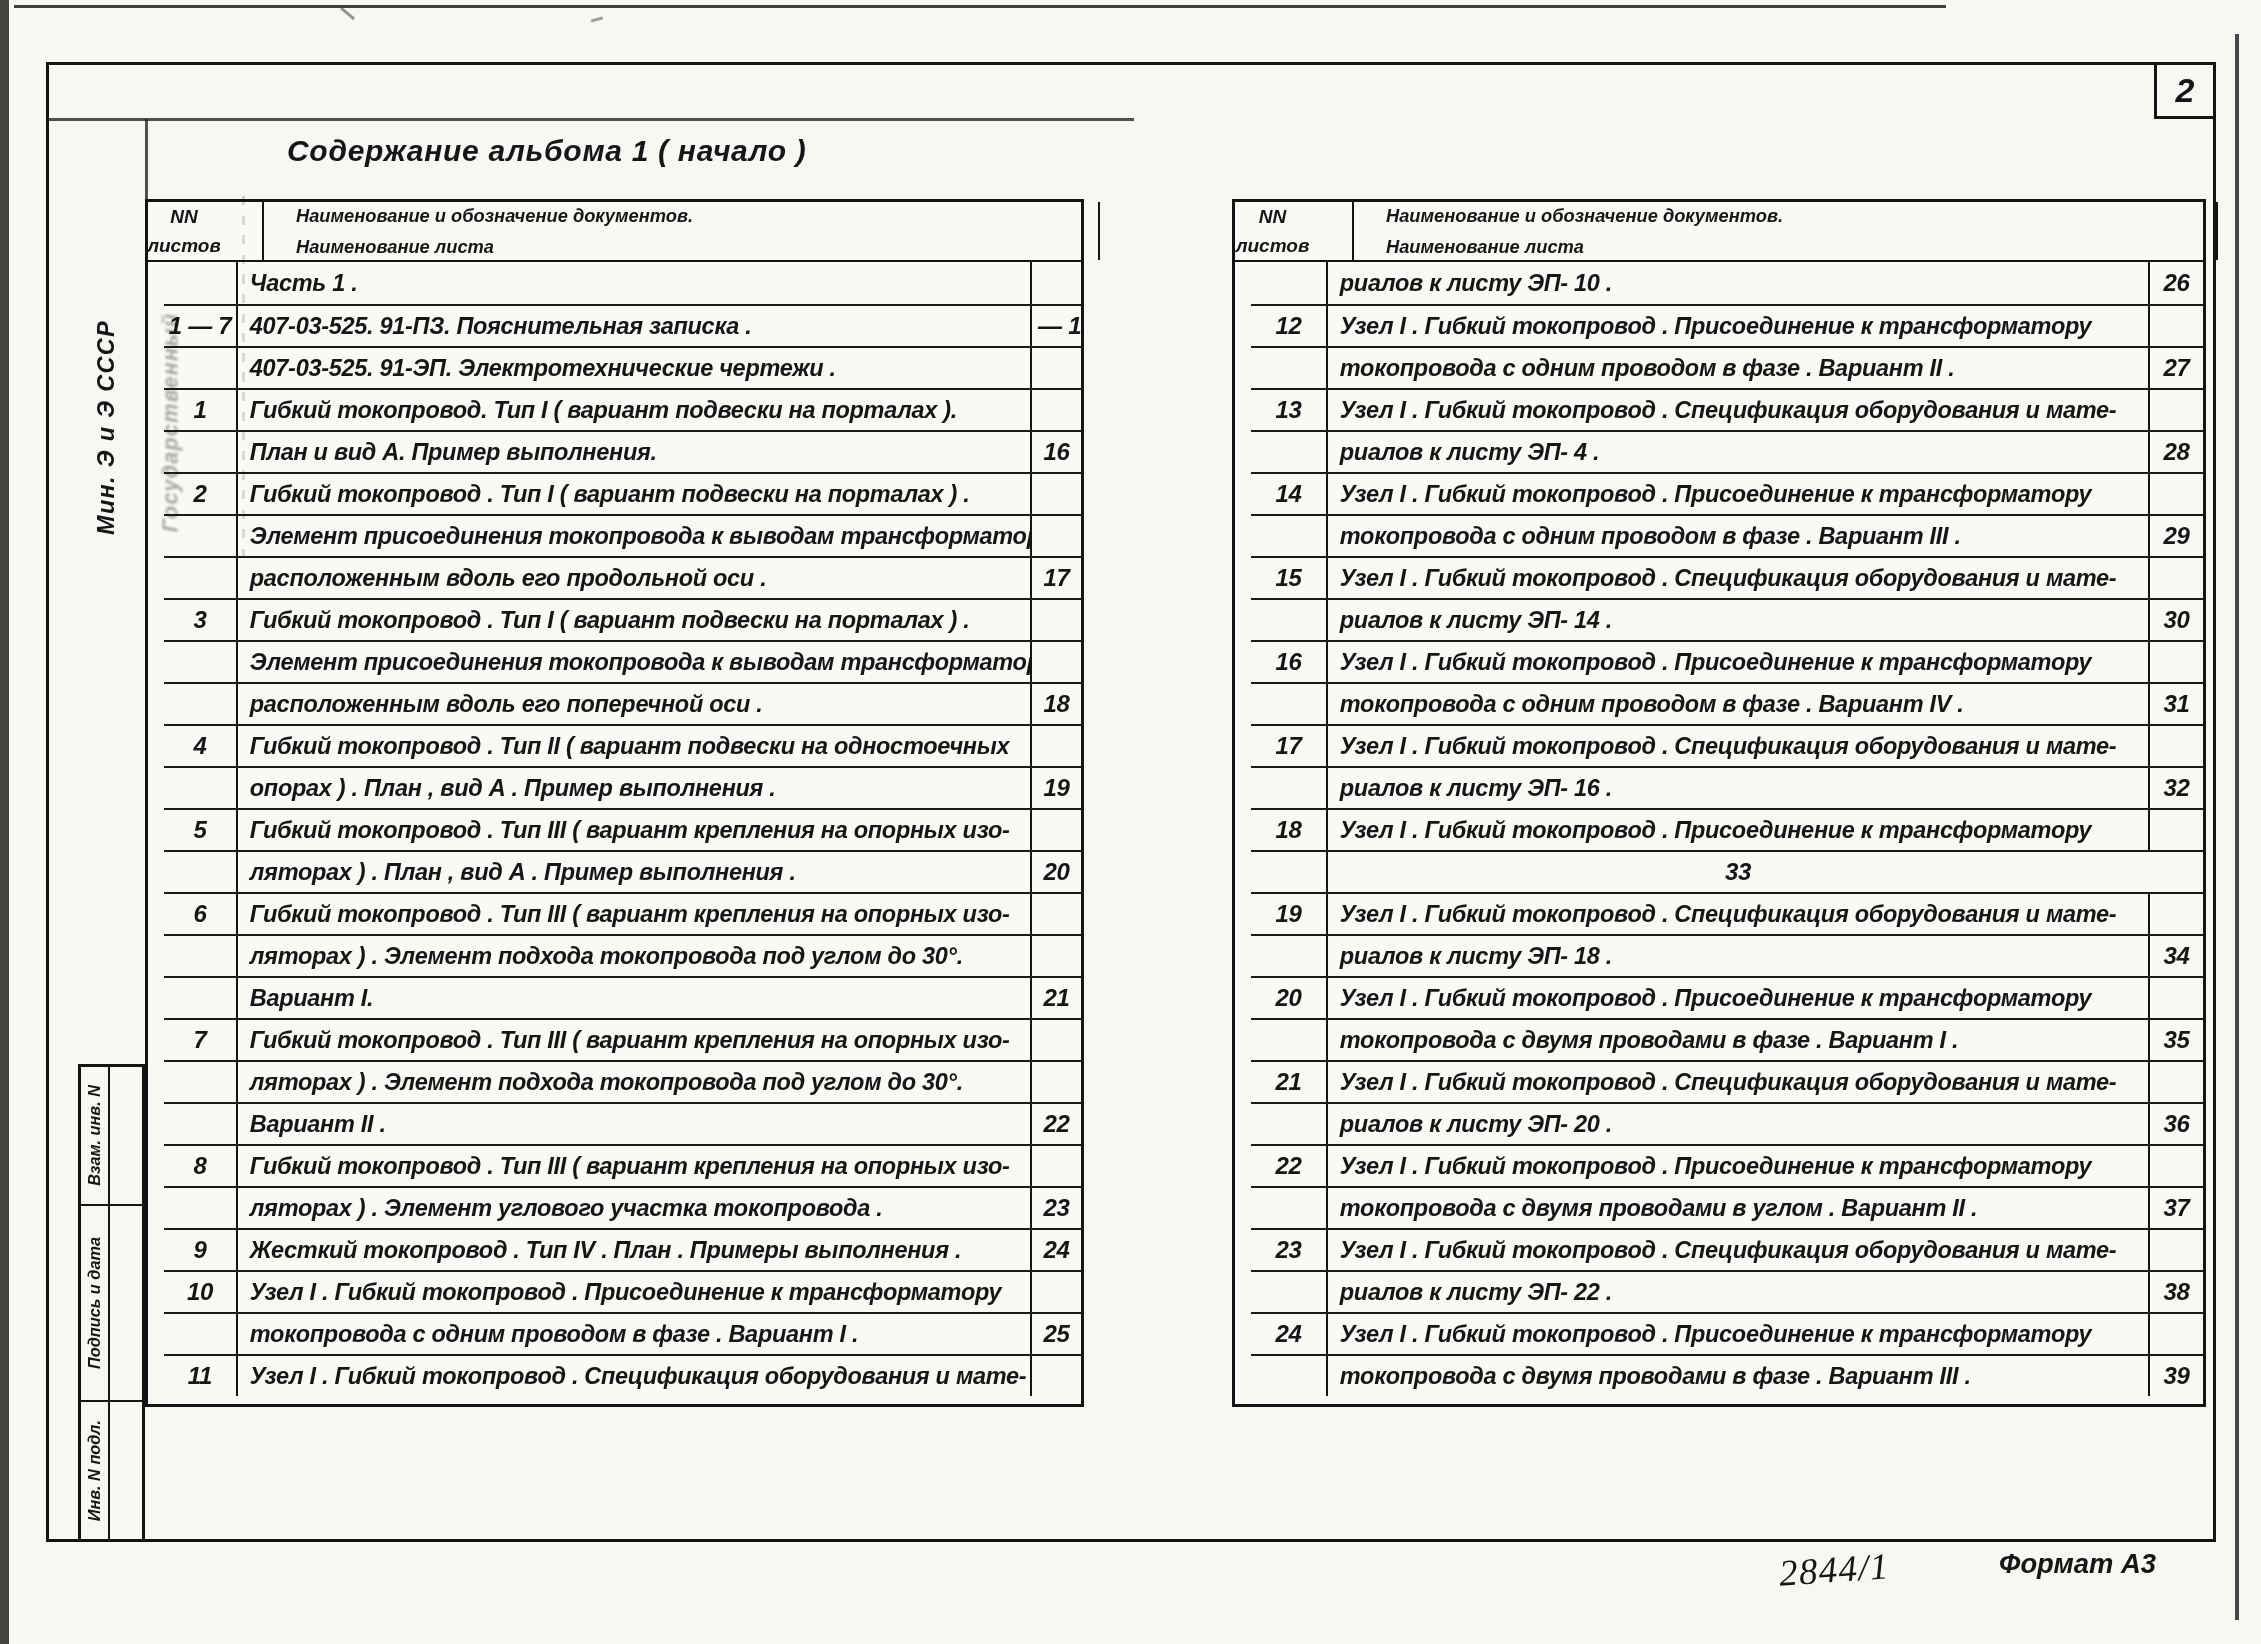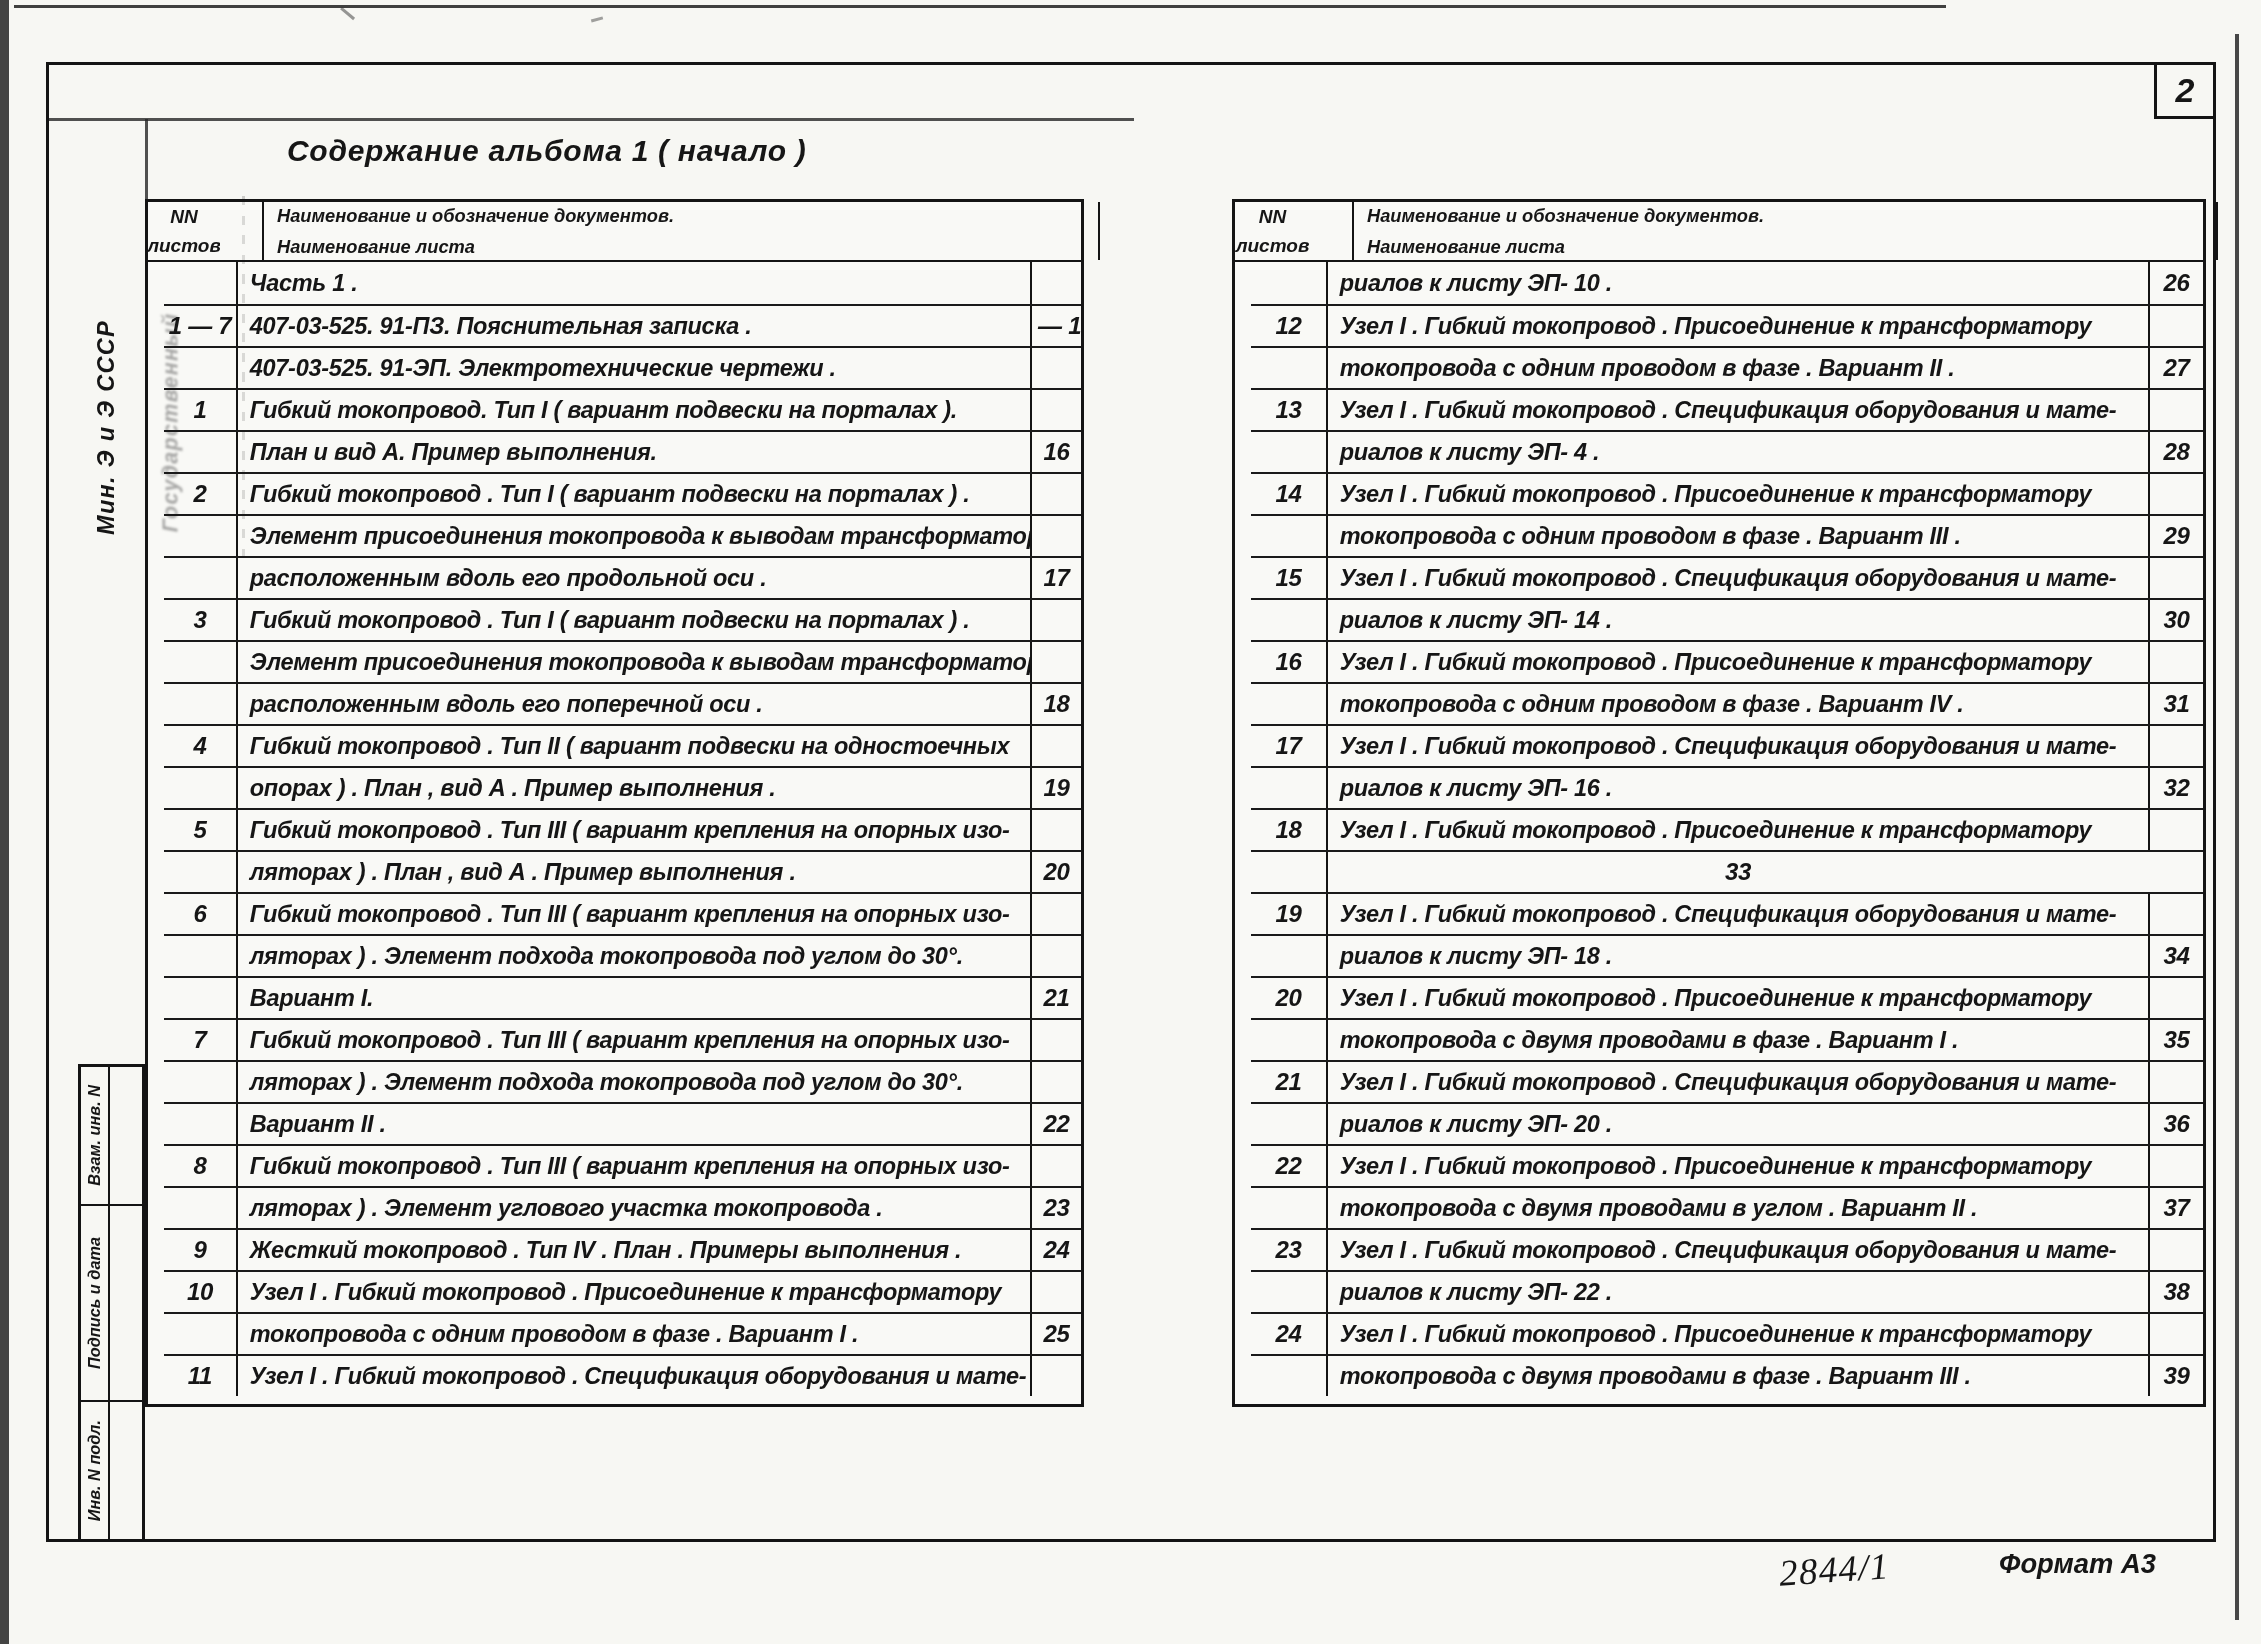--- a/index.html
+++ b/index.html
@@ -43,21 +43,21 @@
   .toc.right .thead,.toc.right .trow{grid-template-columns:75px 822px 1fr;}
   .toc .rows{display:block;padding-left:16px;}
   .trow{display:grid;height:42px;border-top:2px solid #1a1a1a;}
   .rows .trow:first-child{border-top:none;}
   .c{border-left:2px solid #141414;overflow:hidden;}
   .thead .c:first-child,.trow .c:first-child{border-left:none;}
 
   .h-num{display:flex;flex-direction:column;align-items:center;justify-content:center;
          font-style:italic;font-weight:bold;font-size:19px;line-height:1.55;}
   .h-name{display:flex;flex-direction:column;justify-content:center;align-items:flex-start;
-          padding-left:13px;font-style:italic;font-weight:bold;font-size:18.3px;line-height:1.7;}
+          padding-left:32px;font-style:italic;font-weight:bold;font-size:18.3px;line-height:1.7;}
   .h-pg{display:flex;align-items:flex-start;justify-content:center;
         font-style:italic;font-weight:bold;font-size:13px;font-family:Liberation Mono, monospace;}
 
   .num-cell,.page-cell{display:flex;align-items:center;justify-content:center;
         font-style:italic;font-weight:bold;font-size:24px;letter-spacing:-0.3px;white-space:nowrap;}
   .name-cell{display:flex;align-items:center;padding-left:11.8px;white-space:nowrap;
         font-style:italic;font-weight:bold;font-size:23.5px;letter-spacing:-0.3px;}
 
   
   .org1{position:absolute;left:-122px;top:411px;width:463px;height:33px;transform:rotate(-90deg);

